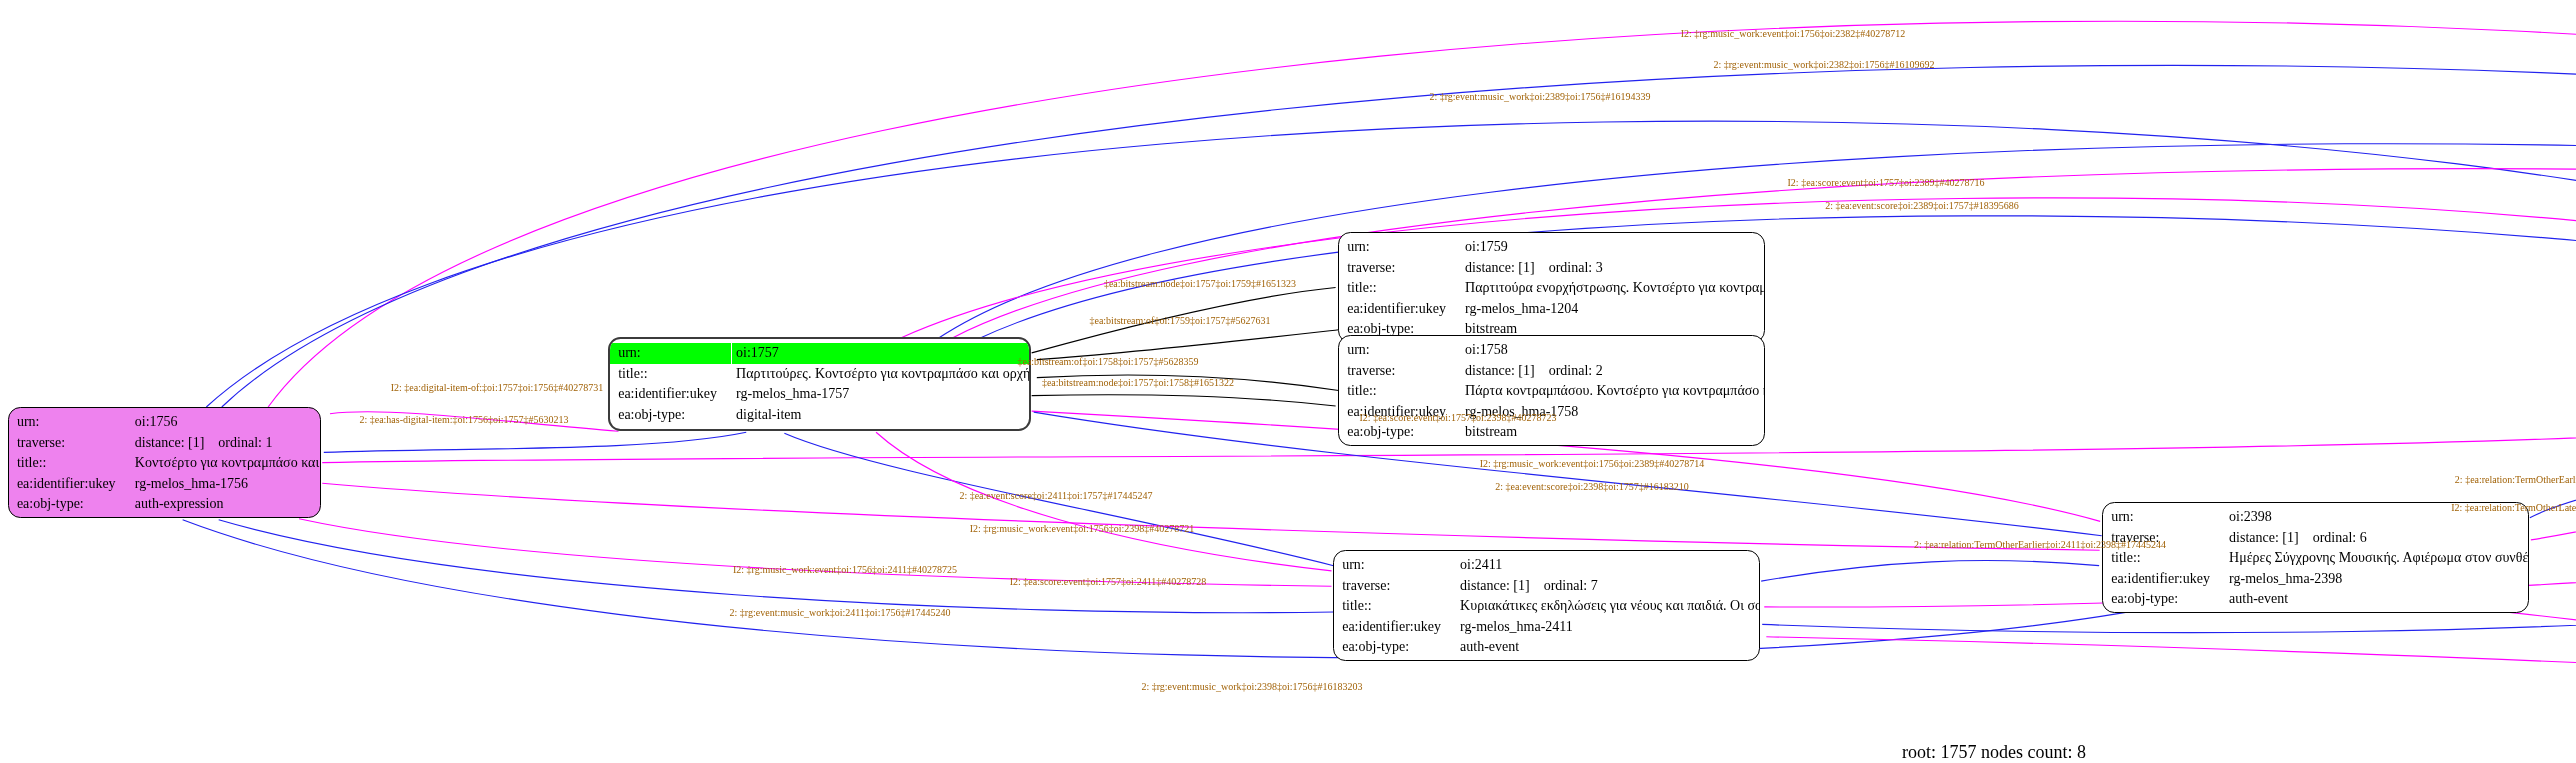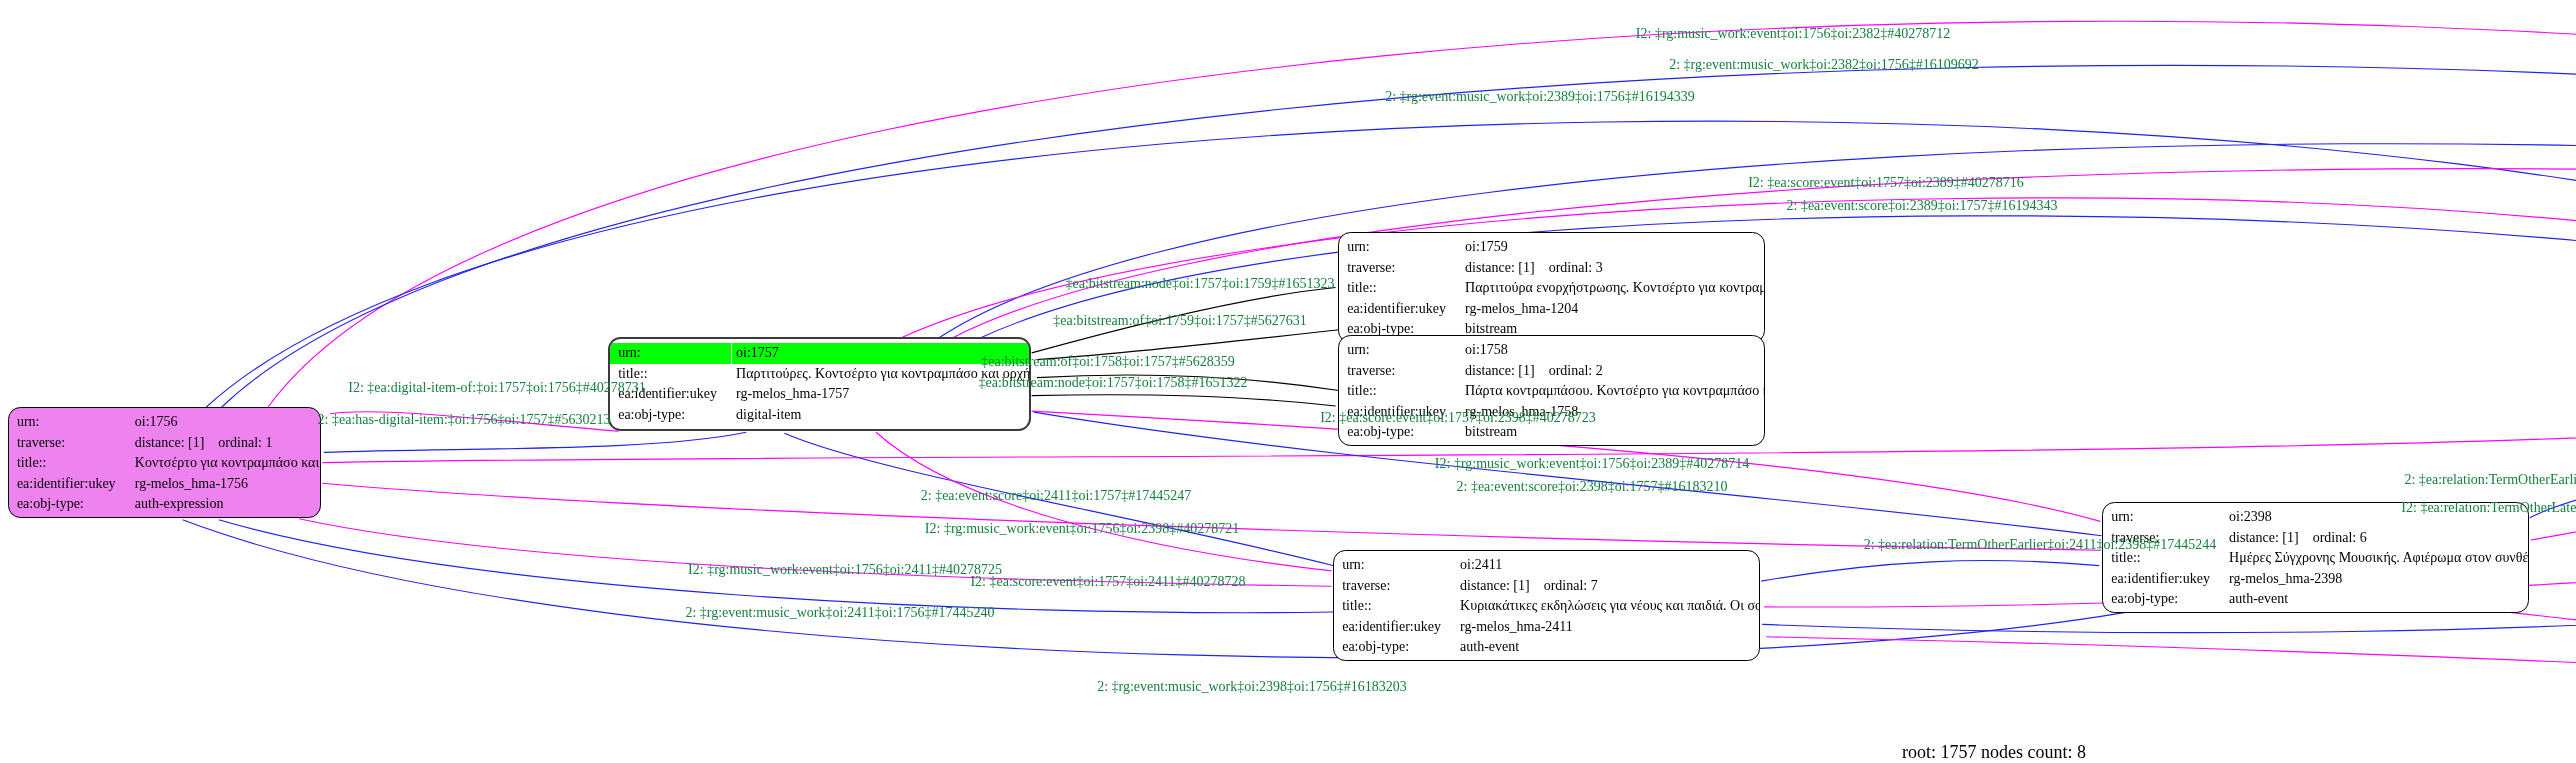--- a/index.html
+++ b/index.html
@@ -9,22 +9,22 @@
   #edges path{fill:none;stroke-width:2.2px;}
   .node{position:absolute;background:#ffffff;border:1px solid #000;border-radius:12.4px;
         box-sizing:border-box;padding:4.1px 0;overflow:hidden;}
   .node.expr{background:#ee82ee;}
   .node.root{border:2.6px solid #3b3b3b;}
   .row{display:flex;line-height:20.6px;height:20.6px;font-size:14px;white-space:pre;}
   .row .k{width:122px;flex:none;padding-left:8.2px;box-sizing:border-box;overflow:hidden;}
   .row .v{flex:1;padding-left:4.1px;padding-right:6.2px;overflow:hidden;}
   .row.hl{background:#00ff00;}
   .row.hl .k{border-right:1.5px solid #ffffff;}
-  .el{position:absolute;transform:translateX(-50%);white-space:nowrap;font-size:14px;
-      line-height:15.5px;color:#15803d;}
+  .el{position:absolute;transform:translateX(-50%);white-space:nowrap;font-size:10px;
+      line-height:15.5px;color:#a16207;}
   #caption{position:absolute;left:1994px;top:742px;transform:translateX(-50%);
            font-size:18px;white-space:nowrap;}
 </style>
 </head>
 <body>
 
 <div id="canvas">
 
   <svg id="edges" viewBox="0 0 7899 1481">
     <defs>
@@ -115,25 +115,25 @@
     <div class="row"><div class="k">title::</div><div class="v">Ημέρες Σύγχρονης Μουσικής. Αφιέρωμα στον συνθέτη Θεόφιλο Κ...</div></div>
     <div class="row"><div class="k">ea:identifier:ukey</div><div class="v">rg-melos_hma-2398</div></div>
     <div class="row"><div class="k">ea:obj-type:</div><div class="v">auth-event</div></div>
   </div>
 
   <div class="el" style="left:1793px;top:26px;">I2: ‡rg:music_work:event‡oi:1756‡oi:2382‡#40278712</div>
   <div class="el" style="left:1824px;top:57px;">2: ‡rg:event:music_work‡oi:2382‡oi:1756‡#16109692</div>
   <div class="el" style="left:1540px;top:89px;">2: ‡rg:event:music_work‡oi:2389‡oi:1756‡#16194339</div>
 
   <div class="el" style="left:1886px;top:175px;">I2: ‡ea:score:event‡oi:1757‡oi:2389‡#40278716</div>
-  <div class="el" style="left:1922px;top:198px;">2: ‡ea:event:score‡oi:2389‡oi:1757‡#16194343</div>
+  <div class="el" style="left:1922px;top:198px;">2: ‡ea:event:score‡oi:2389‡oi:1757‡#18395686</div>
   <div class="el" style="left:1200px;top:276px;">‡ea:bitstream:node‡oi:1757‡oi:1759‡#1651323</div>
   <div class="el" style="left:1180px;top:313px;">‡ea:bitstream:of‡oi:1759‡oi:1757‡#5627631</div>
   <div class="el" style="left:1108px;top:354px;">‡ea:bitstream:of‡oi:1758‡oi:1757‡#5628359</div>
-  <div class="el" style="left:1113px;top:375px;">‡ea:bitstream:node‡oi:1757‡oi:1758‡#1651322</div>
+  <div class="el" style="left:1138px;top:375px;">‡ea:bitstream:node‡oi:1757‡oi:1758‡#1651322</div>
   <div class="el" style="left:497px;top:380px;">I2: ‡ea:digital-item-of:‡oi:1757‡oi:1756‡#40278731</div>
   <div class="el" style="left:464px;top:412px;">2: ‡ea:has-digital-item:‡oi:1756‡oi:1757‡#5630213</div>
   <div class="el" style="left:1458px;top:410px;">I2: ‡ea:score:event‡oi:1757‡oi:2398‡#40278723</div>
   <div class="el" style="left:1592px;top:456px;">I2: ‡rg:music_work:event‡oi:1756‡oi:2389‡#40278714</div>
   <div class="el" style="left:1592px;top:479px;">2: ‡ea:event:score‡oi:2398‡oi:1757‡#16183210</div>
   <div class="el" style="left:1056px;top:488px;">2: ‡ea:event:score‡oi:2411‡oi:1757‡#17445247</div>
   <div class="el" style="left:1082px;top:521px;">I2: ‡rg:music_work:event‡oi:1756‡oi:2398‡#40278721</div>
   <div class="el" style="left:1108px;top:542px;margin-top:32px;">I2: ‡ea:score:event‡oi:1757‡oi:2411‡#40278728</div>
   <div class="el" style="left:845px;top:562px;">I2: ‡rg:music_work:event‡oi:1756‡oi:2411‡#40278725</div>
   <div class="el" style="left:840px;top:605px;text-align:center;">2: ‡rg:event:music_work‡oi:2411‡oi:1756‡#17445240</div>

